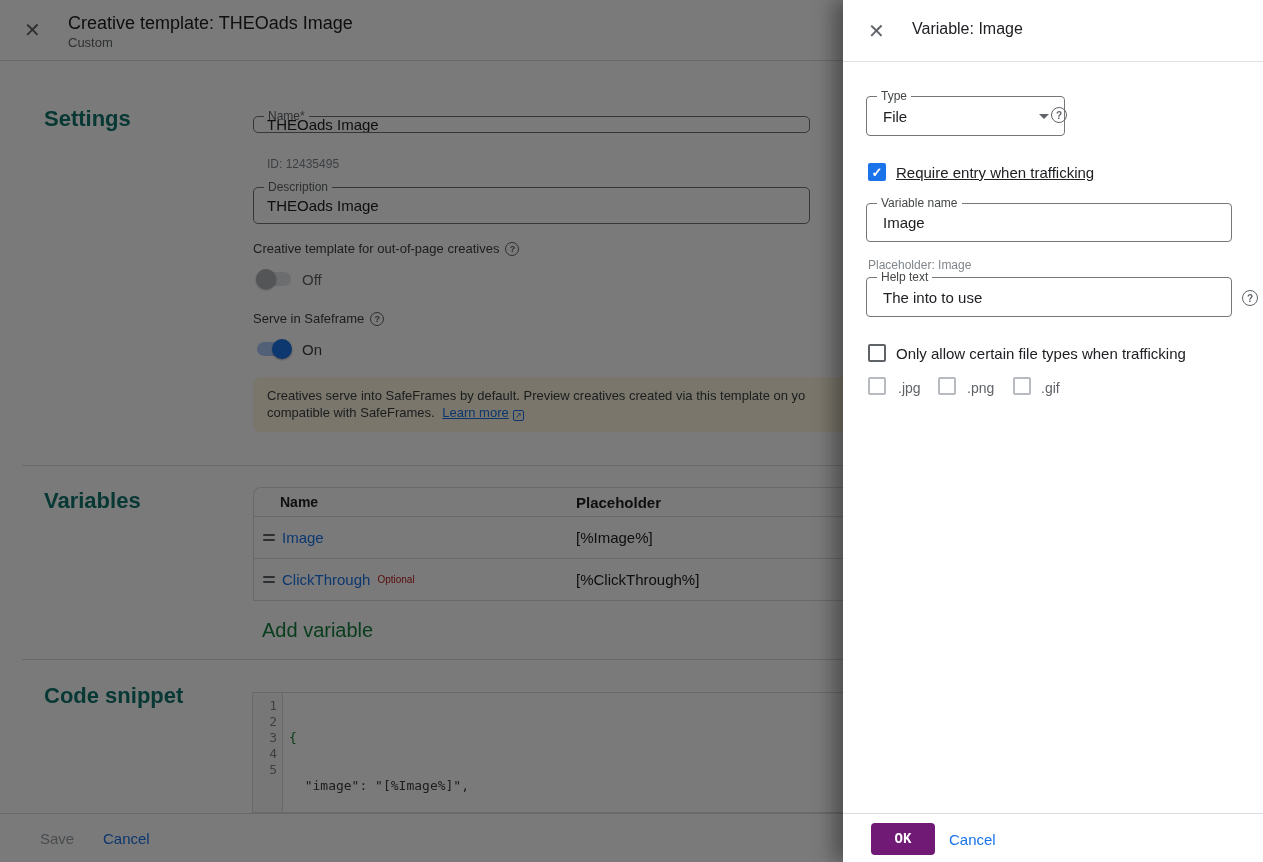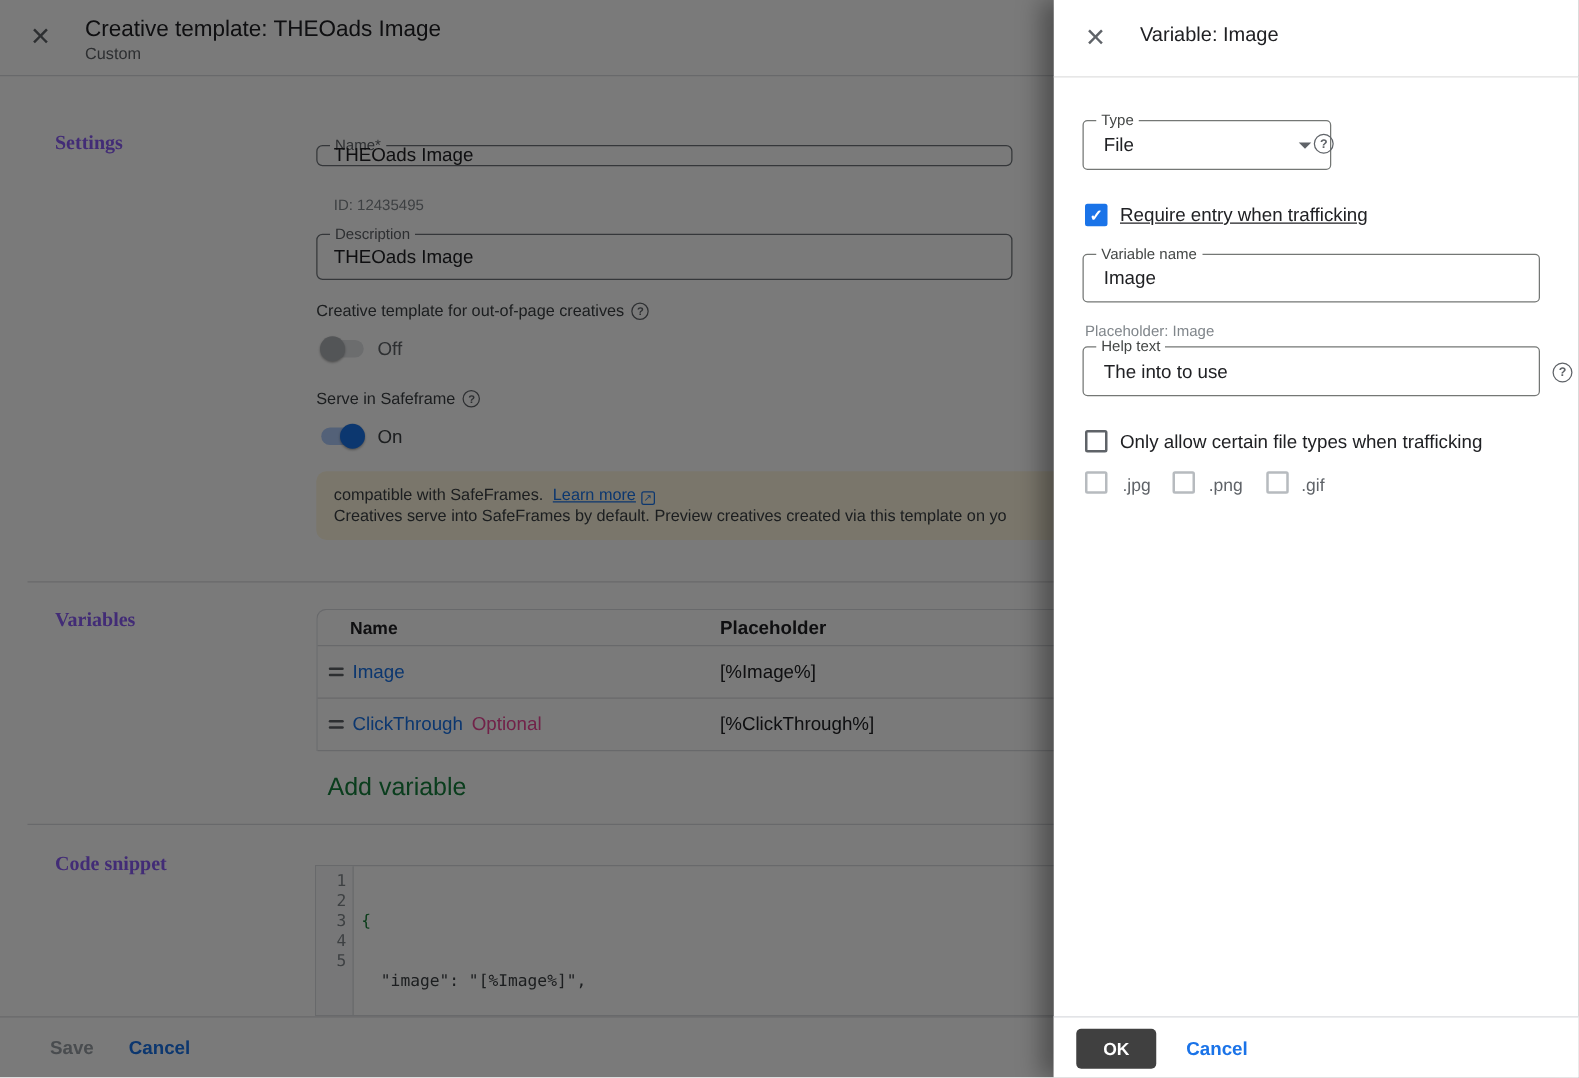--- a/index.html
+++ b/index.html
@@ -13,21 +13,21 @@
 
   
   .main{position:absolute;inset:0;z-index:1;background:#fff;}
   .m-header{position:absolute;left:0;top:0;width:1263px;height:60px;background:#fff;
             border-bottom:1px solid #dadce0;}
   .close-x{position:absolute;font-size:20px;color:#5f6368;cursor:pointer;line-height:20px;}
   .m-close{left:24px;top:20px;}
   .m-title{position:absolute;left:68px;top:11px;font-size:18px;color:#202124;line-height:24px;}
   .m-sub{position:absolute;left:68px;top:35px;font-size:13px;color:#5f6368;}
 
-  .sec-h{position:absolute;left:44px;font-size:16px;font-weight:600;color:#8b5cf6;font-family:Liberation Serif, serif;}
+  .sec-h{position:absolute;left:44px;font-size:22px;font-weight:600;color:#0f766e;}
 
   .fld{position:absolute;border:1px solid #6f7479;border-radius:5px;background:#fff;
        box-sizing:border-box;}
   .fld-label{position:absolute;left:10px;top:-8px;font-size:12px;color:#5f6368;
              background:#fff;padding:0 4px;white-space:nowrap;}
   .fld-value{position:absolute;left:13px;top:0;right:8px;font-size:15px;color:#202124;
              display:flex;align-items:center;height:100%;white-space:nowrap;overflow:hidden;}
   .helper{position:absolute;font-size:12px;color:#80868b;}
 
   .ctl-label{position:absolute;font-size:13px;color:#3c4043;display:flex;align-items:center;gap:6px;}
@@ -63,35 +63,35 @@
   .vt-head{display:flex;height:28px;align-items:center;border-bottom:1px solid #dadce0;
            font-size:14px;font-weight:700;color:#202124;}
   .vt-row{display:flex;height:41px;align-items:center;border-bottom:1px solid #dadce0;}
   .cell-name{width:322px;display:flex;align-items:center;box-sizing:border-box;padding-left:26px;}
   .vt-row .cell-name{padding-left:9px;}
   .cell-ph{flex:1;font-size:15px;color:#202124;}
   .drag{width:12px;height:7px;display:flex;flex-direction:column;justify-content:space-between;
         margin-right:7px;cursor:grab;}
   .drag i{display:block;height:2px;background:#5f6368;border-radius:1px;}
   .var-link{font-size:15px;color:#1a73e8;cursor:pointer;}
-  .optional{font-size:15px;color:#ec4899;margin-left:7px;}
+  .optional{font-size:10px;color:#b91c1c;margin-left:7px;}
   .add-var{position:absolute;left:262px;top:619px;font-size:20px;font-weight:500;color:#15803d;cursor:pointer;}
 
   .editor{position:absolute;left:252px;top:692px;width:600px;height:121px;background:#fff;
           border:1px solid #dadce0;display:flex;box-sizing:border-box;
           font-family:"DejaVu Sans Mono",monospace;font-size:13px;line-height:16px;}
   .gutter{width:30px;background:#f8f9fa;border-right:1px solid #dadce0;padding-top:5px;
           box-sizing:border-box;color:#80868b;text-align:right;}
   .gutter div{padding-right:5px;}
   .codebody{padding:5px 0 0 6px;color:#3c4043;white-space:pre;}
   .codebody .green{color:#188038;}
 
   .m-footer{position:absolute;left:0;top:813px;width:1263px;height:49px;background:#fff;
             border-top:1px solid #dadce0;}
-  .btn-text{position:absolute;font-size:15px;font-weight:700;cursor:pointer;background:none;border:none;
+  .btn-text{position:absolute;font-size:15px;font-weight:400;cursor:pointer;background:none;border:none;
             padding:0;font-family:inherit;}
   .save{left:40px;top:16px;color:#9aa0a6;cursor:default;}
   .m-cancel{left:103px;top:16px;color:#1a73e8;}
 
   
   .panel{position:absolute;left:843px;top:0;width:420px;height:862px;background:#fff;z-index:100;
          box-shadow:-10px 0 18px rgba(0,0,0,0.35);}
   .p-header{position:absolute;left:0;top:0;width:420px;height:61px;border-bottom:1px solid #e0e0e0;}
   .p-close{left:25px;top:21px;}
   .p-title{position:absolute;left:69px;top:20px;font-size:16px;color:#202124;}
@@ -106,23 +106,23 @@
 
   .cbox{position:absolute;width:18px;height:18px;border-radius:2px;box-sizing:border-box;cursor:pointer;}
   .cbox.checked{background:#1a73e8;color:#fff;font-size:13px;font-weight:bold;
                 display:flex;align-items:center;justify-content:center;}
   .cbox.empty{border:2px solid #5f6368;background:#fff;}
   .cbox.disabled{border:2px solid #b7bbbf;background:#fff;cursor:default;}
   .cb-label{position:absolute;font-size:15px;color:#202124;line-height:18px;white-space:nowrap;}
   .cb-label.gray{color:#5f6368;font-size:14px;}
 
   .p-footer{position:absolute;left:0;top:813px;width:420px;height:49px;border-top:1px solid #dadce0;background:#fff;}
-  .ok-btn{position:absolute;left:18px;top:9px;width:64px;height:32px;background:#404040;border:none;
+  .ok-btn{position:absolute;left:28px;top:9px;width:64px;height:32px;background:#701a75;border:none;
           border-radius:4px;color:#fff;font-size:14px;font-weight:600;cursor:pointer;
-          display:flex;align-items:center;justify-content:center;font-family:Liberation Sans, sans-serif;}
+          display:flex;align-items:center;justify-content:center;font-family:Liberation Mono, monospace;}
   .p-cancel{left:106px;top:17px;color:#1a73e8;font-size:15px;}
 </style>
 </head>
 <body>
 
 <div class="stage">
 
   <div class="main">
 
     <div class="m-header">
@@ -158,27 +158,27 @@
       <span>Serve in Safeframe</span>
       <span class="qicon">?</span>
     </div>
     <div class="tgl on" style="left:256px;top:339px;">
       <span class="tgl-track"></span>
       <span class="tgl-thumb"></span>
     </div>
     <div class="tgl-state" style="left:302px;top:341px;color:#3c4043;font-weight:500;">On</div>
 
     <div class="notice">
+      <div>Creatives serve into SafeFrames by default. Preview creatives created via this template on yo</div>
       <div>
         <span>compatible with SafeFrames.</span>
         <span class="link" style="text-decoration:underline;margin-left:4px;">Learn more</span><span class="ext-box">
             <span>↗</span>
           </span>
       </div>
-      <div>Creatives serve into SafeFrames by default. Preview creatives created via this template on yo</div>
     </div>
 
     <div class="hr" style="top:465px;"></div>
 
     <div class="sec-h" style="top:488px;">Variables</div>
 
     <div class="vtable">
       <div class="vt-head">
         <span class="cell-name">Name</span>
         <span class="cell-ph" style="font-weight:700;">Placeholder</span>

